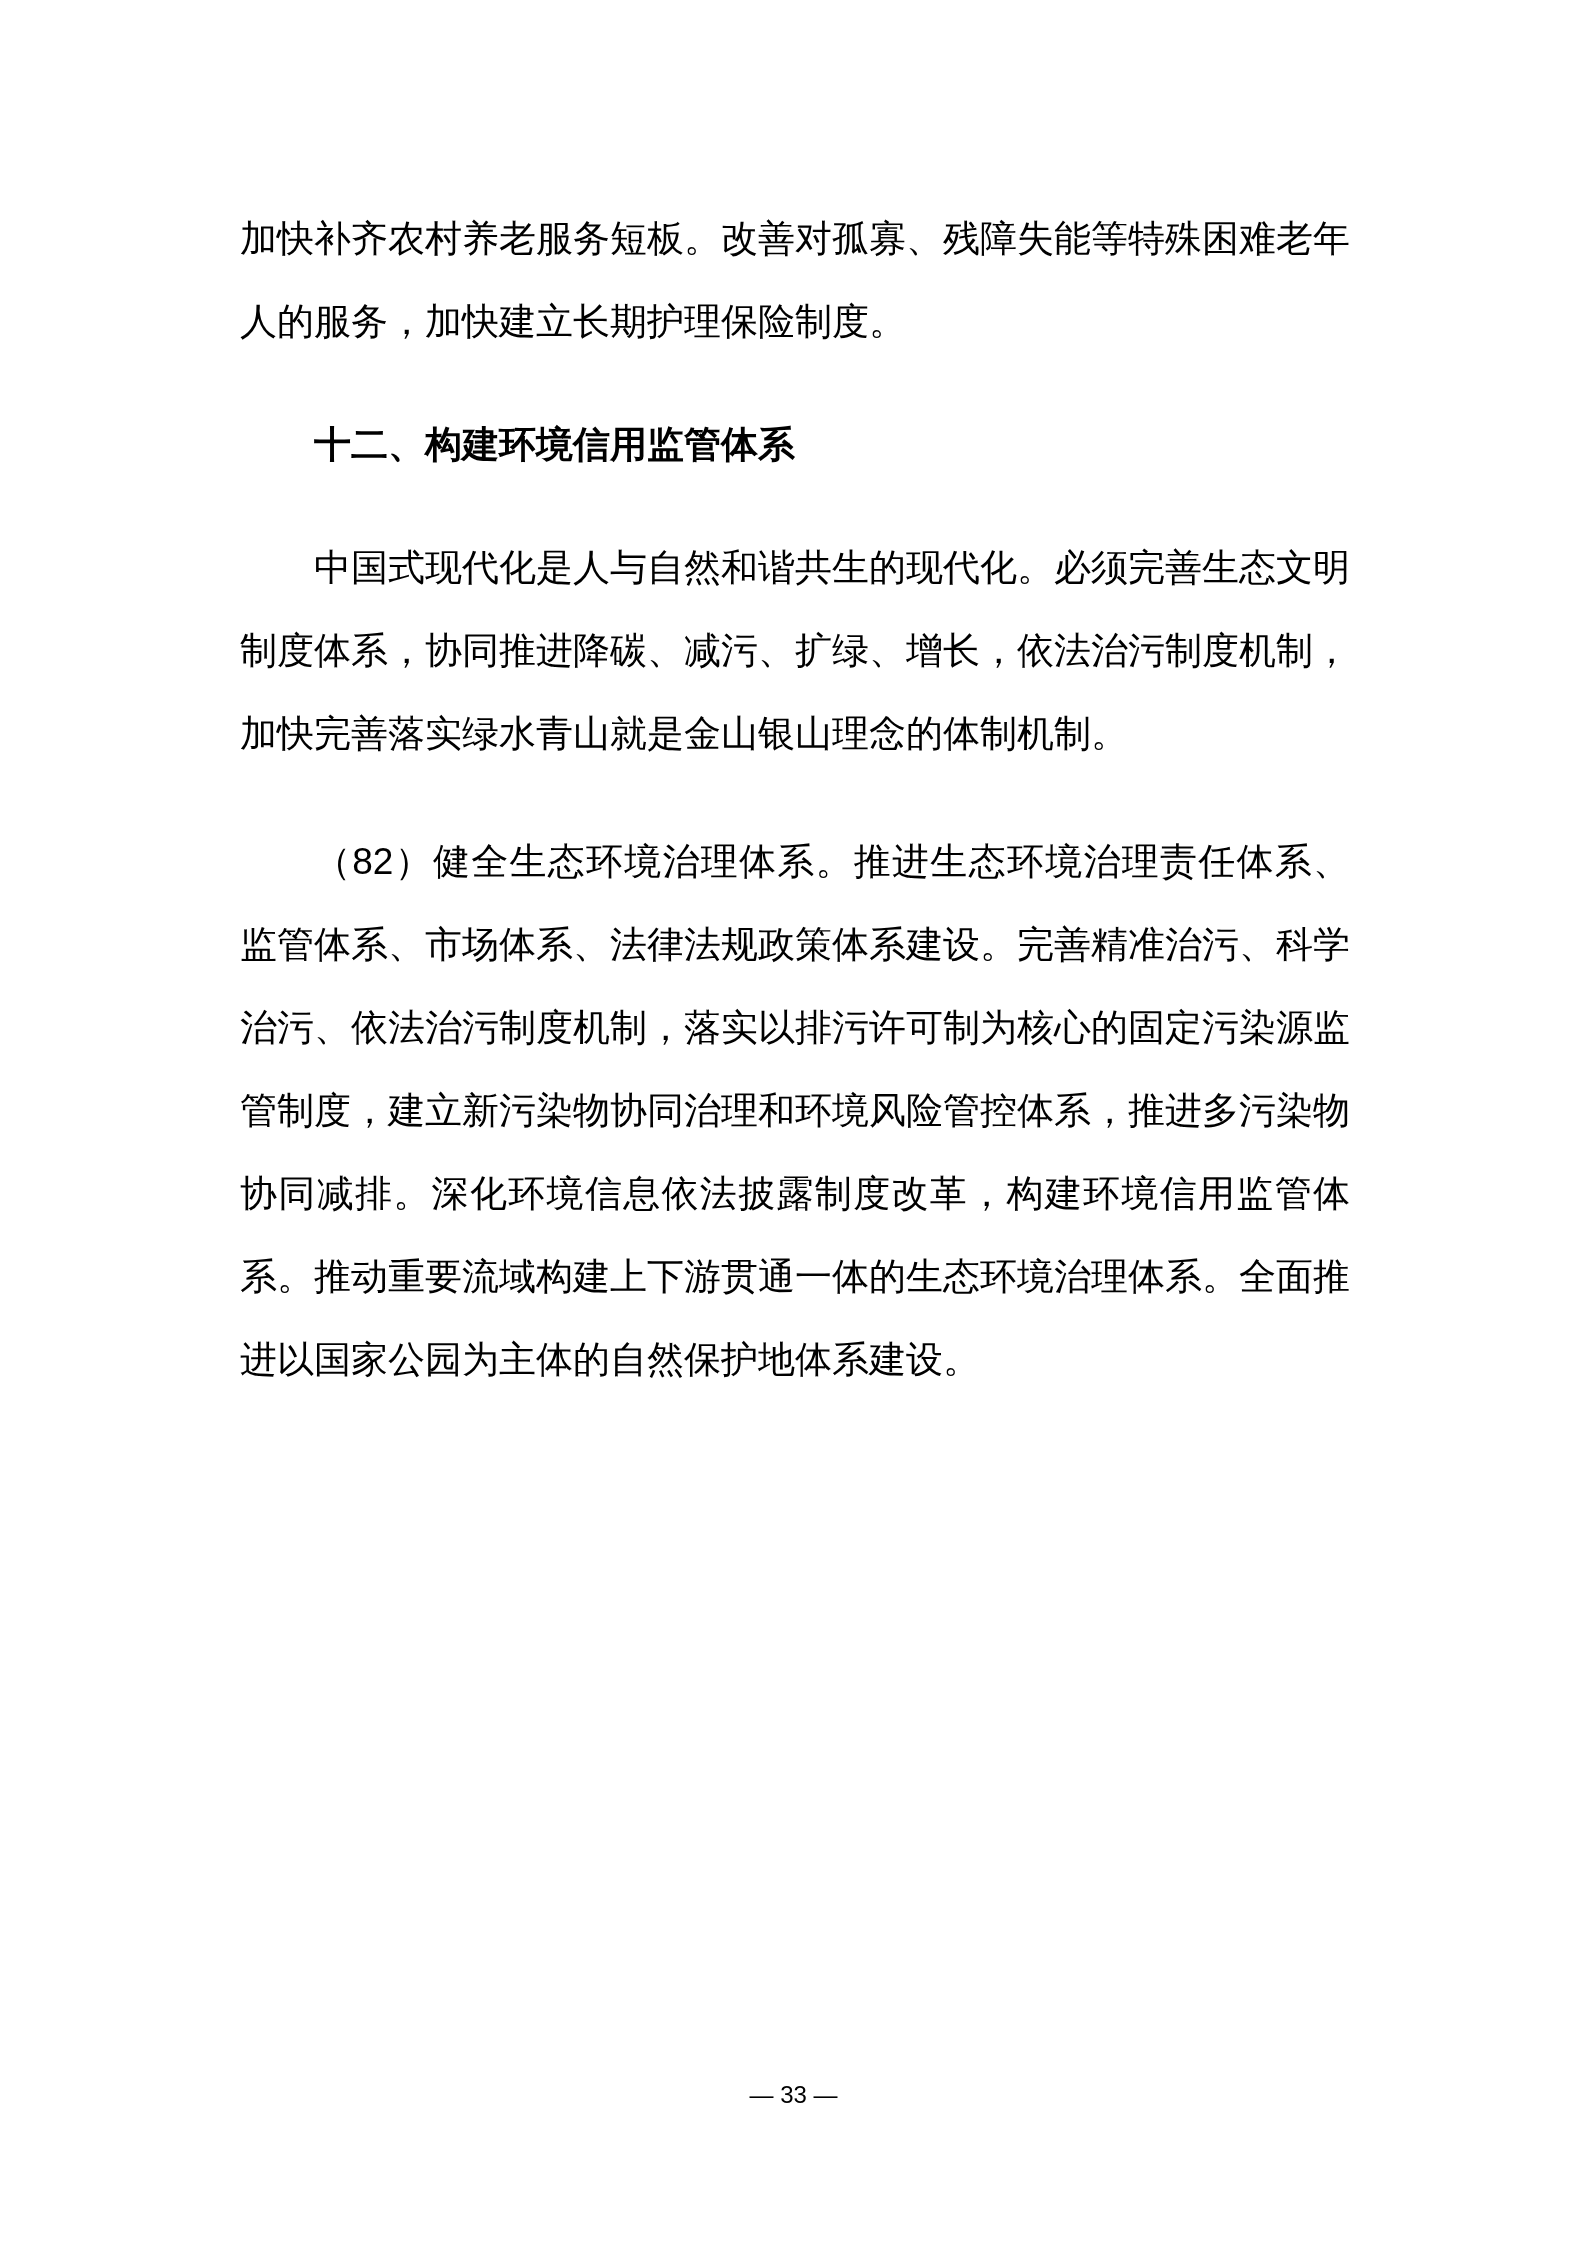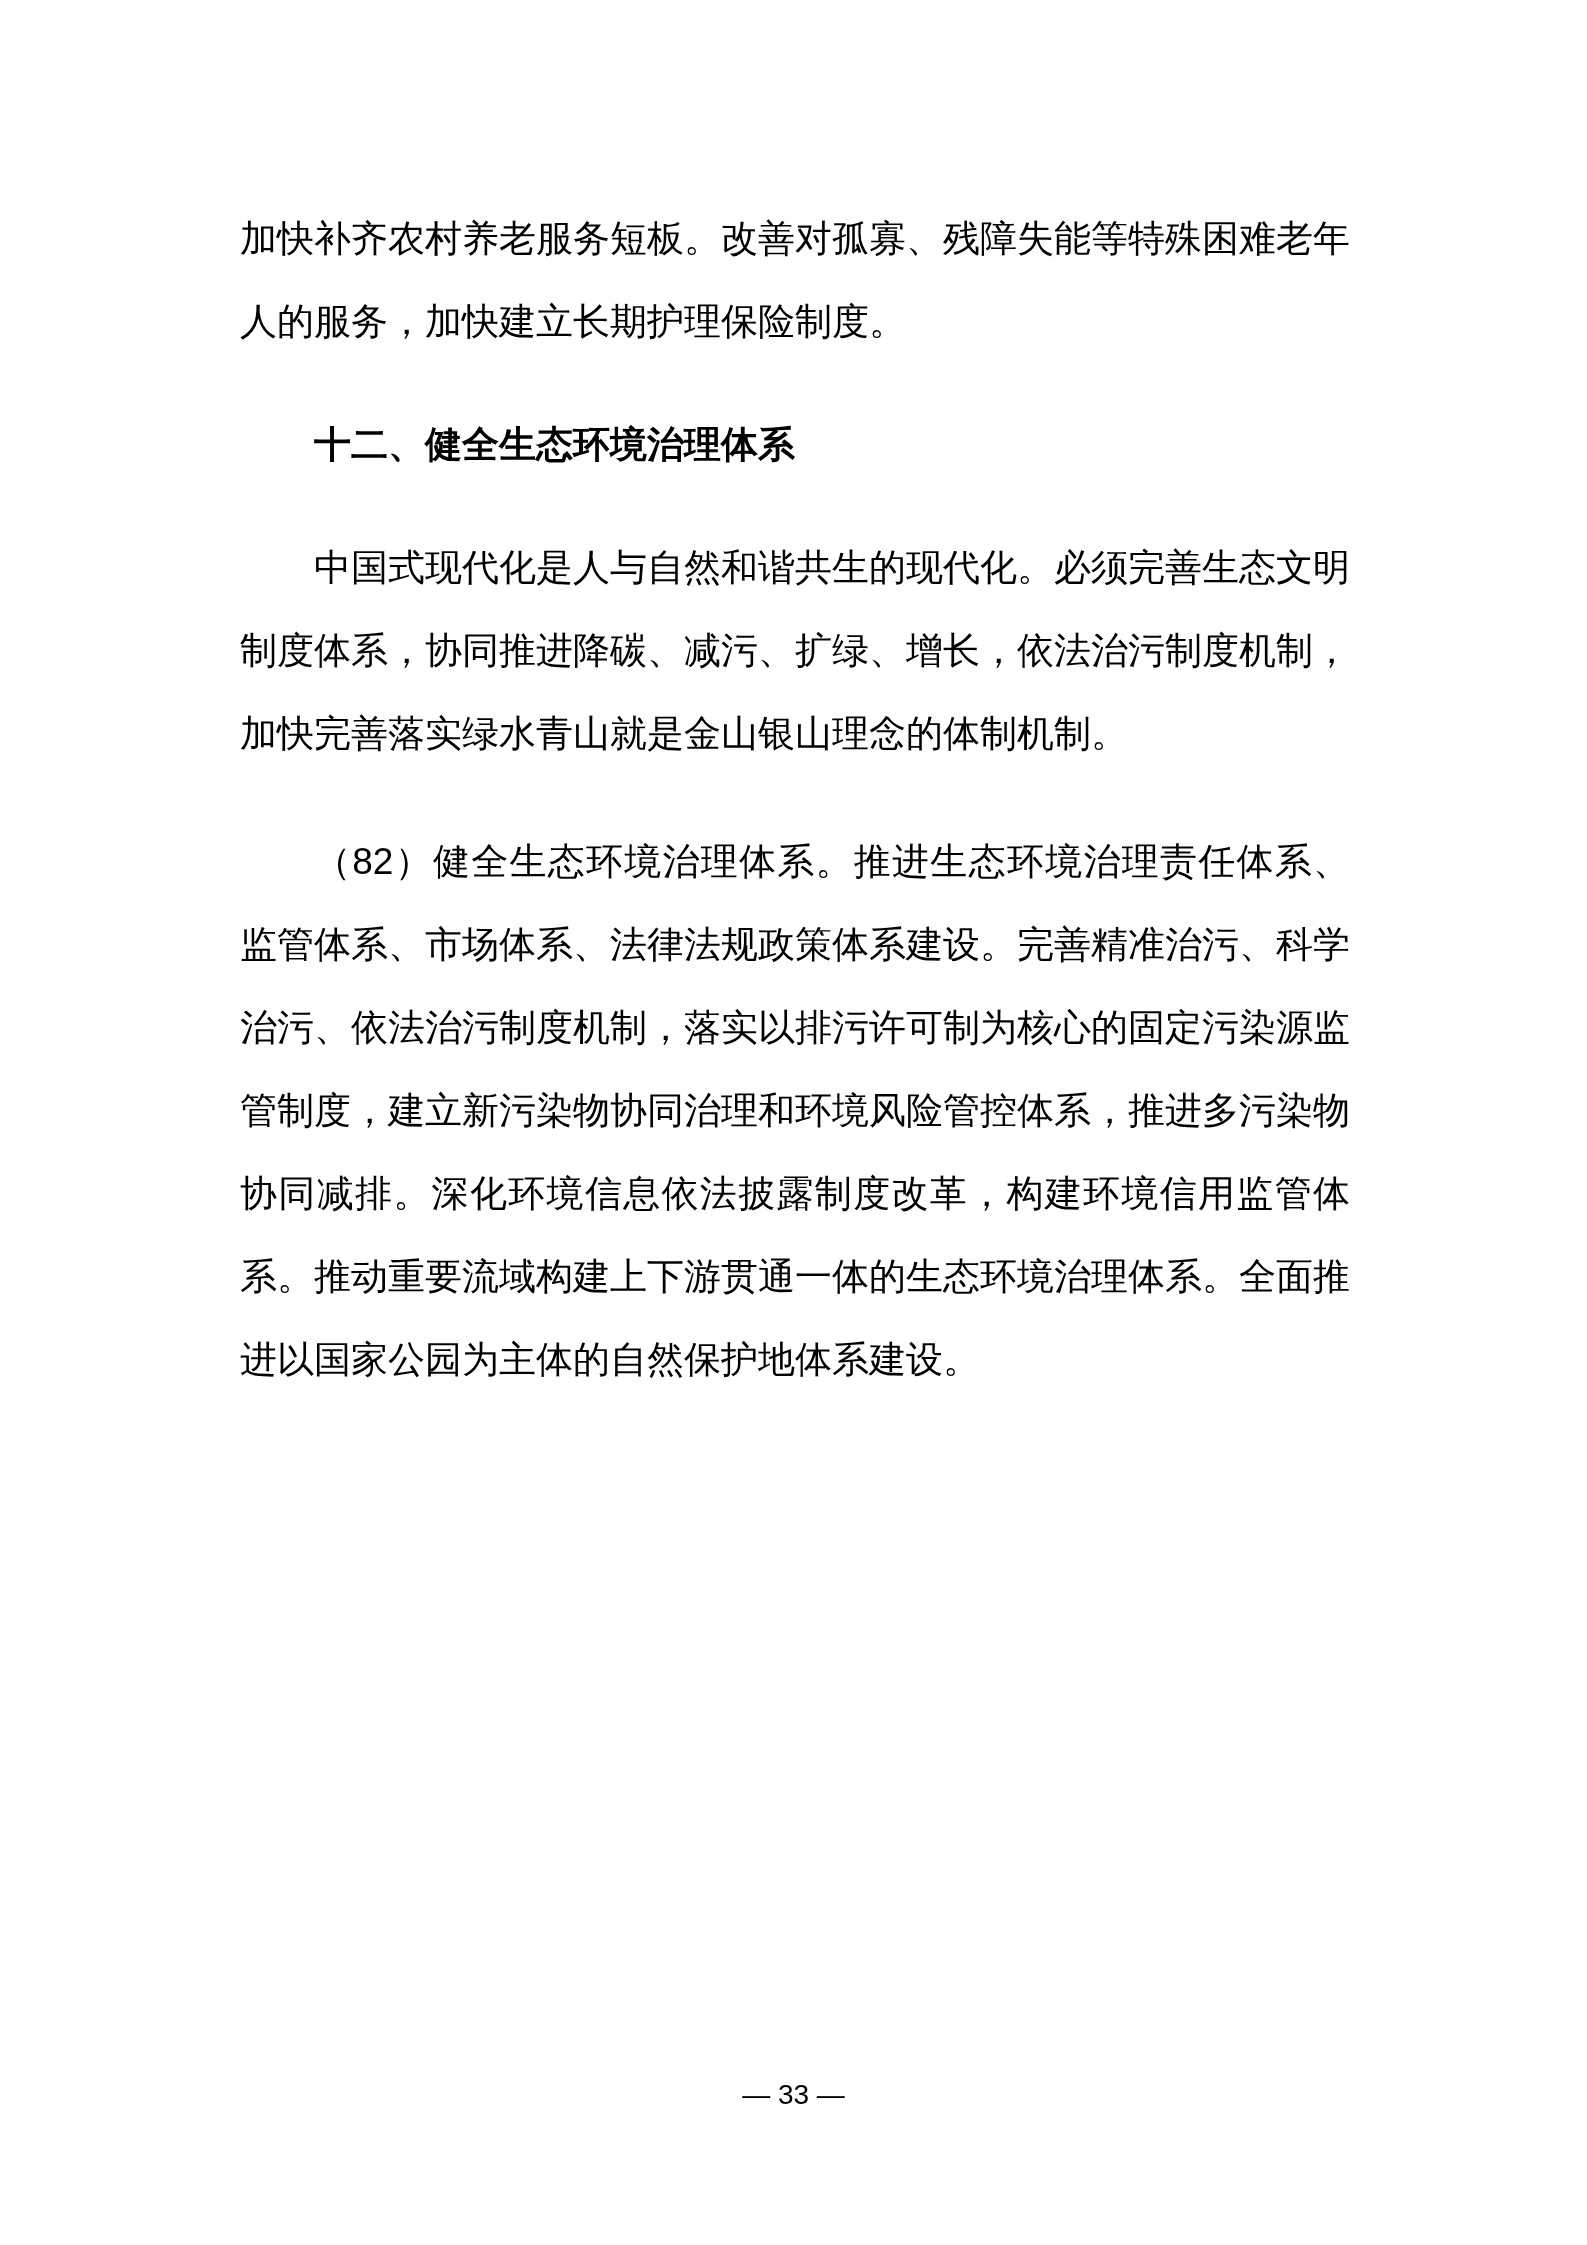--- a/index.html
+++ b/index.html
@@ -46,32 +46,32 @@
     margin-bottom: 0;
   }
   .footer {
     position: absolute;
     top: 2078px;
     left: 0;
     width: 100%;
     text-align: center;
   }
   .page-number {
-    font-size: 28px;
+    font-size: 24px;
     line-height: 34px;
     color: #000000;
     margin-top: 16px;
   }
 </style>
 </head>
 <body>
 
 <div class="page">
   <div class="content">
     <p class="para continued">加快补齐农村养老服务短板。改善对孤寡、残障失能等特殊困难老年人的服务，加快建立长期护理保险制度。</p>
-    <h2 class="section-heading">十二、健全生态环境治理体系</h2>
+    <h2 class="section-heading">十二、构建环境信用监管体系</h2>
     <p class="para">中国式现代化是人与自然和谐共生的现代化。必须完善生态文明制度体系，协同推进降碳、减污、扩绿、增长，依法治污制度机制，加快完善落实绿水青山就是金山银山理念的体制机制。</p>
     <p class="para">（82）健全生态环境治理体系。推进生态环境治理责任体系、监管体系、市场体系、法律法规政策体系建设。完善精准治污、科学治污、依法治污制度机制，落实以排污许可制为核心的固定污染源监管制度，建立新污染物协同治理和环境风险管控体系，推进多污染物协同减排。深化环境信息依法披露制度改革，构建环境信用监管体系。推动重要流域构建上下游贯通一体的生态环境治理体系。全面推进以国家公园为主体的自然保护地体系建设。</p>
   </div>
   <div class="footer">
     <span class="page-number">— 33 —</span>
   </div>
 </div>
 
 </body></html>

